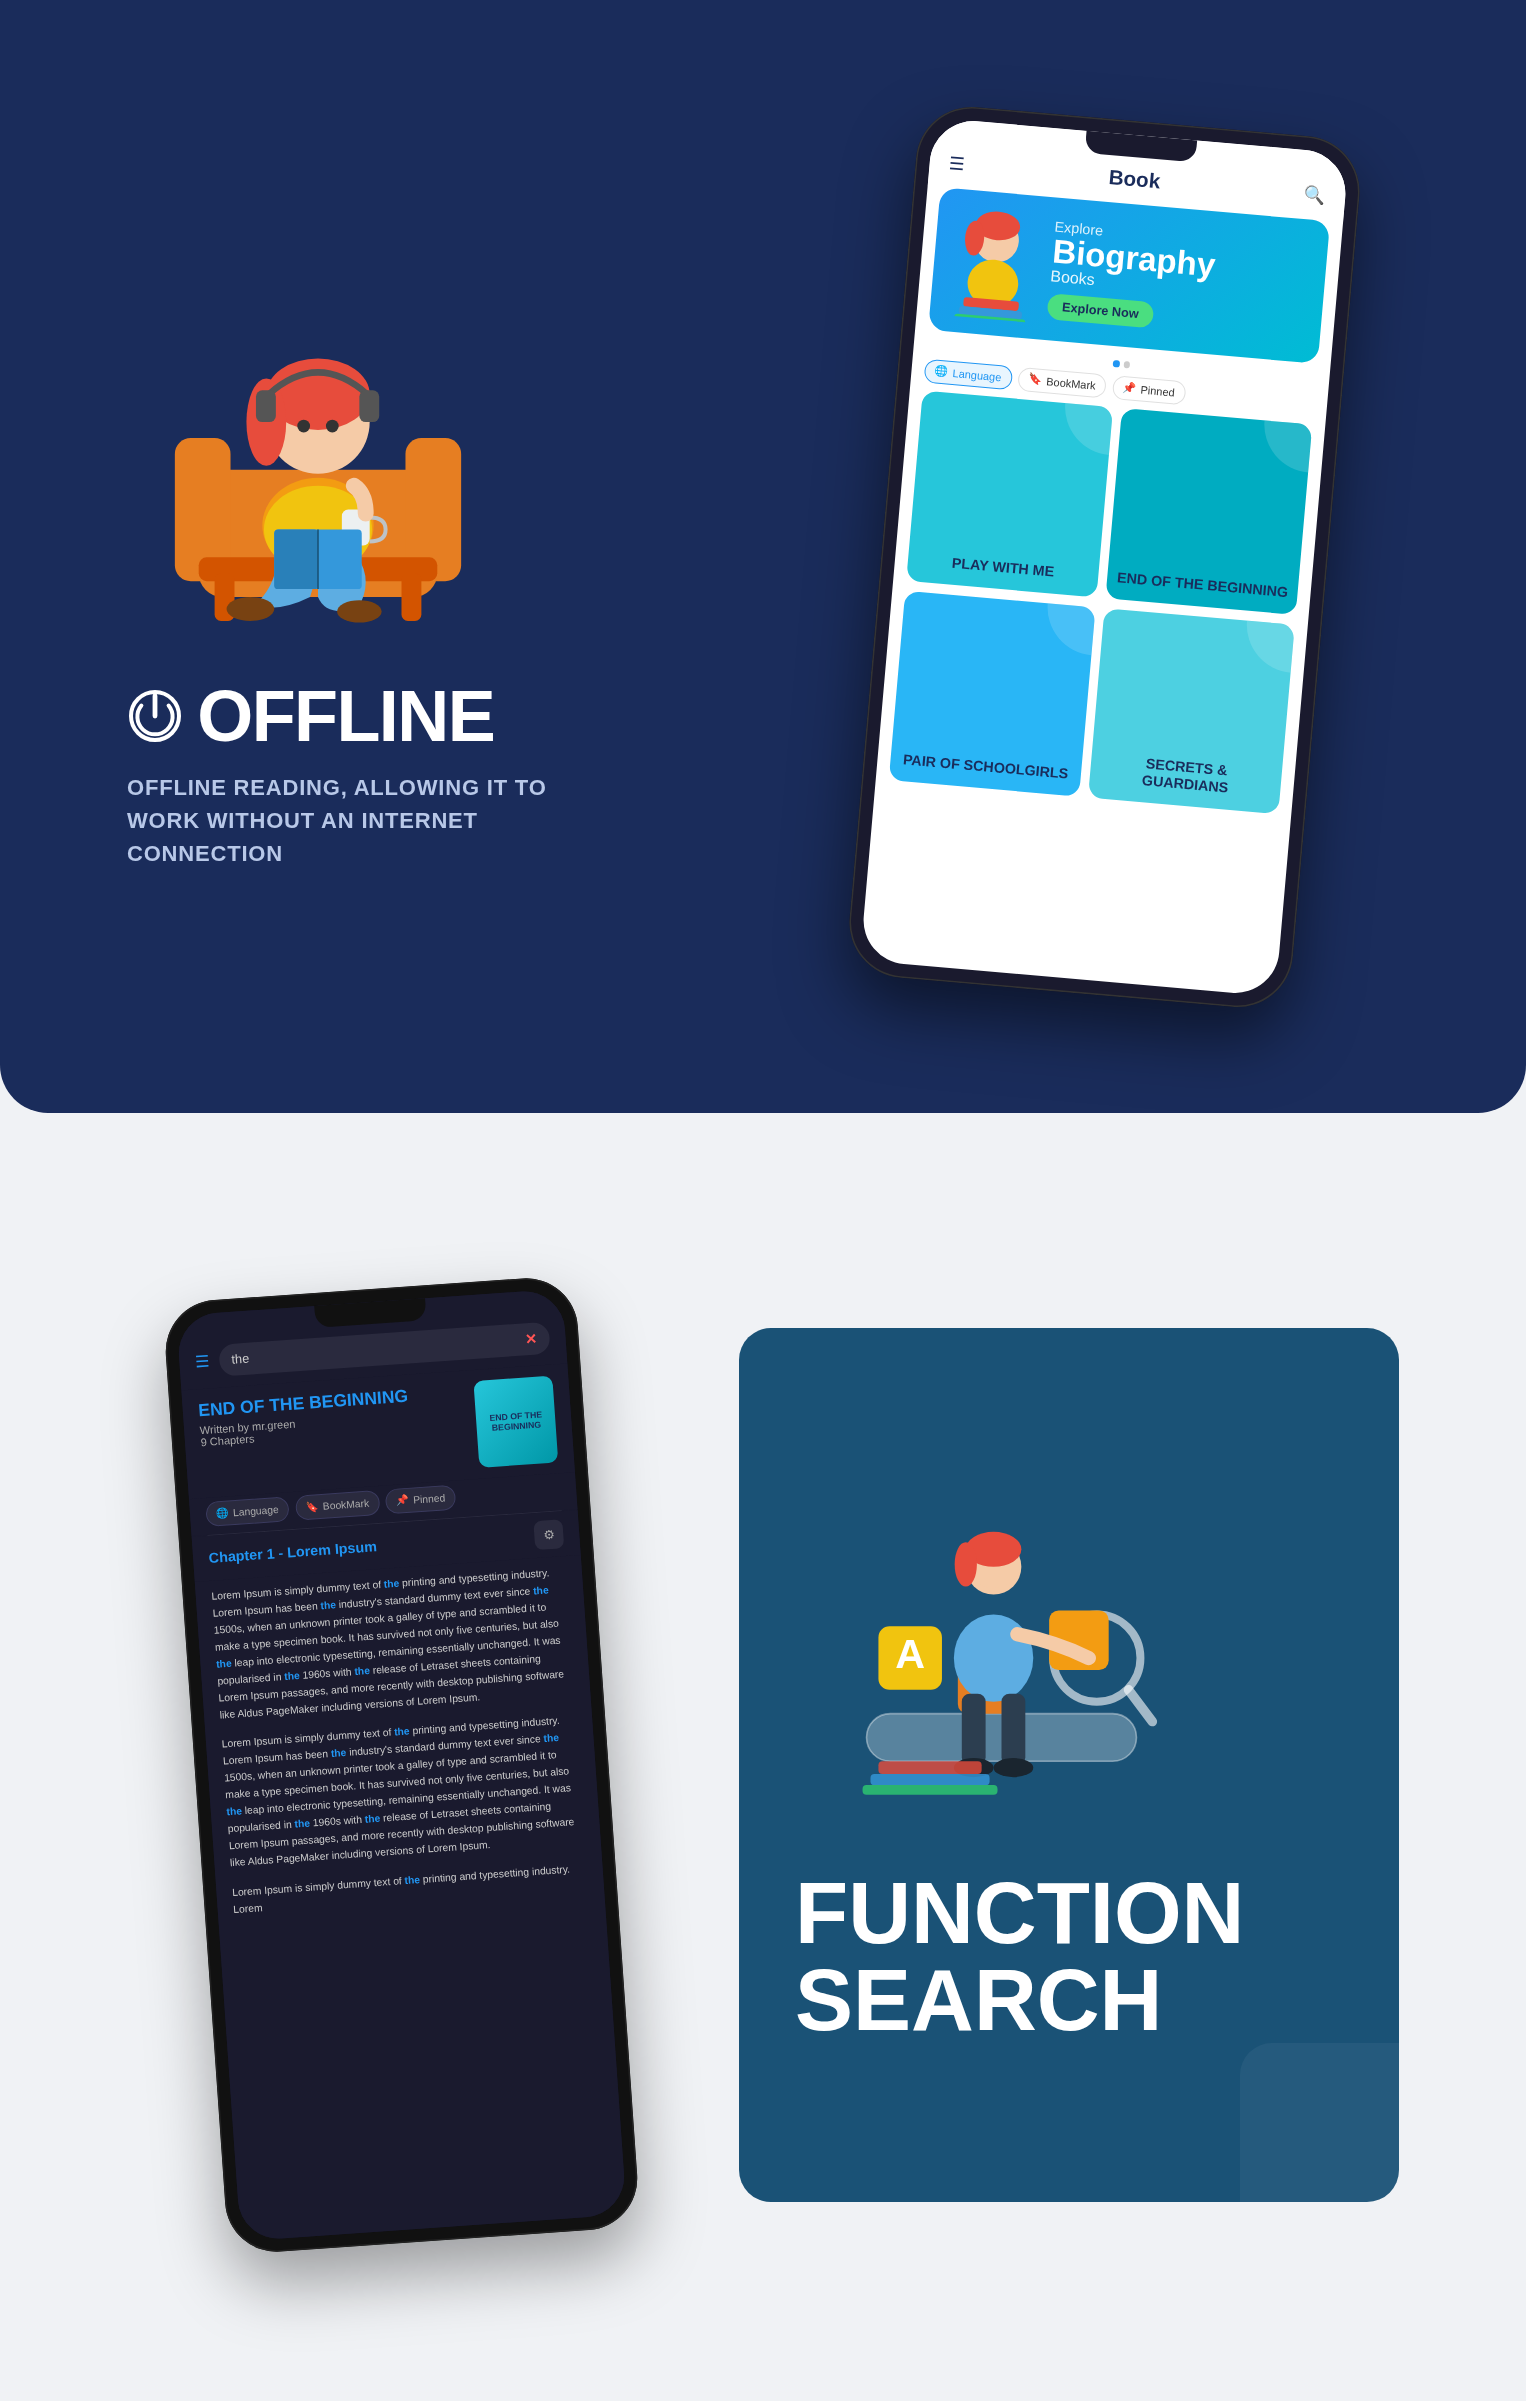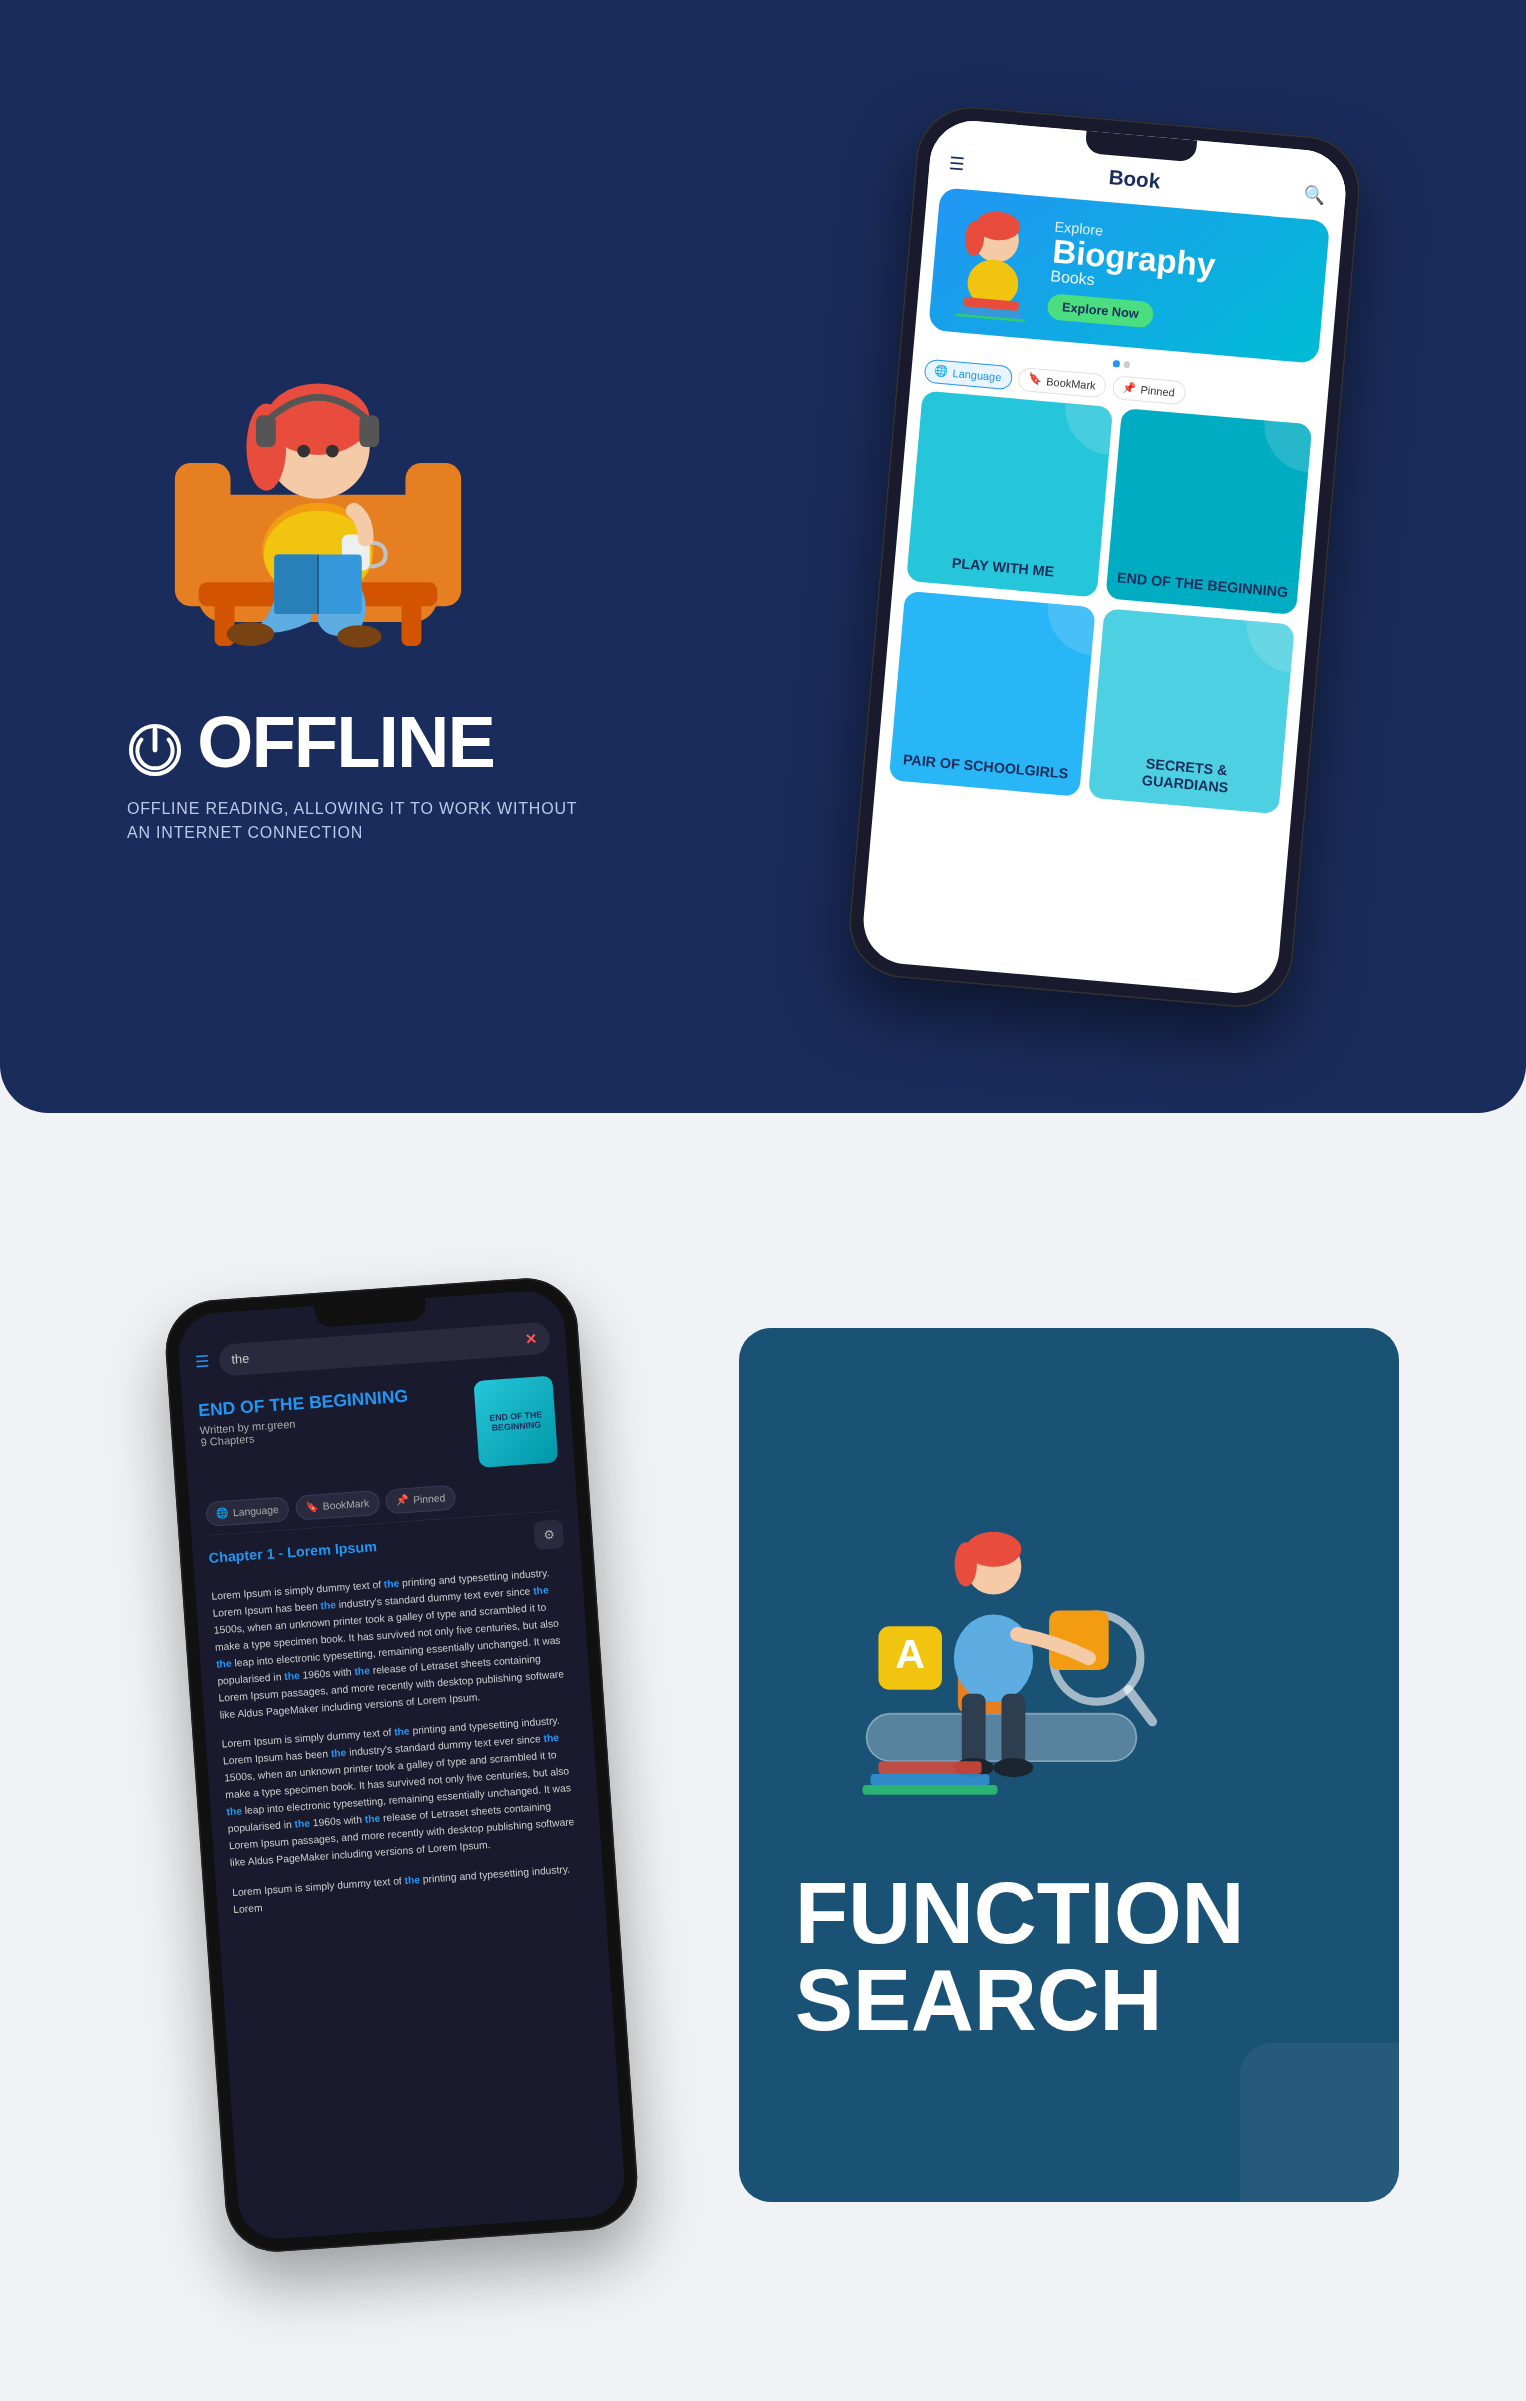--- a/index.html
+++ b/index.html
@@ -36,38 +36,38 @@
       align-items: center;
       justify-content: center;
     }
 
     .offline-title-block {
       margin-top: 8px;
     }
 
     .offline-icon-title {
       display: flex;
-      align-items: flex-end;
+      align-items: center;
       gap: 14.3px;
       margin-bottom: 8px;
     }
 
     .offline-heading {
       font-size: 72px;
       font-weight: 900;
       color: white;
       line-height: 1;
       letter-spacing: -1.6px;
       text-transform: uppercase;
     }
 
     .offline-subtext {
-      font-size: 16px;
+      font-size: 22px;
       color: #b8c8e8;
-      font-weight: 400;
+      font-weight: 700;
       text-transform: uppercase;
       letter-spacing: 0.8px;
       margin-top: 19px;
       max-width: 477px;
       line-height: 1.5;
     }
 
     
     .phone-wrapper {
       flex: 1;

